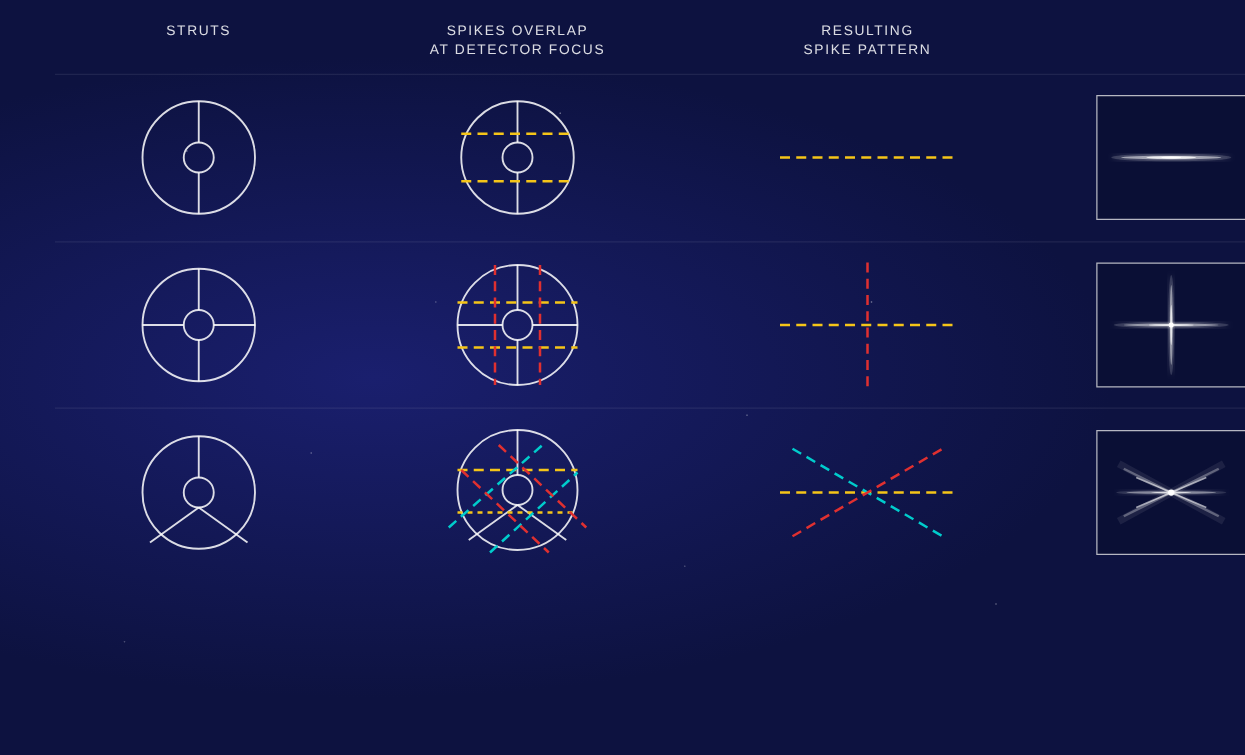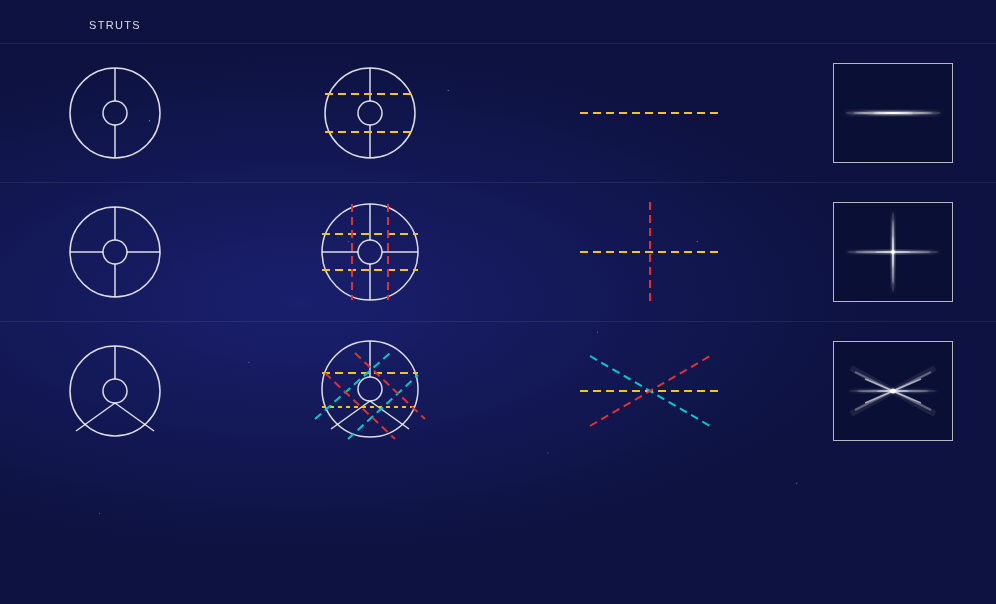--- a/index.html
+++ b/index.html
@@ -39,20 +39,21 @@
         radial-gradient(1px 1px at 35% 40%, rgba(255,255,255,0.3) 0%, transparent 100%);
     }
 
     .container {
       position: relative;
       z-index: 1;
       width: 996px;
       height: 460px;
       display: flex;
       flex-direction: column;
+      padding-left: 44px;
     }
 
     
     .header-row {
       display: grid;
       grid-template-columns: 230px 280px 280px 206px;
       padding: 18px 0 10px 0;
       text-align: center;
     }
 
@@ -106,20 +107,22 @@
   </style>
 </head>
 <body>
 
 <div class="bg"></div>
 
 <div class="container">
 
   <div class="header-row">
     <div class="col-header">STRUTS</div>
+    <div class="col-header">SPIKES OVERLAP<br>AT DETECTOR FOCUS</div>
+    <div class="col-header">RESULTING<br>SPIKE PATTERN</div>
   </div>
 
   <div class="row-separator"></div>
 
   <div class="content-row">
 
     <div class="cell">
       <svg width="110" height="110" viewBox="0 0 110 110">
 
         <circle cx="55" cy="55" r="45" fill="none" stroke="rgba(255,255,255,0.85)" stroke-width="1.5"></circle>

